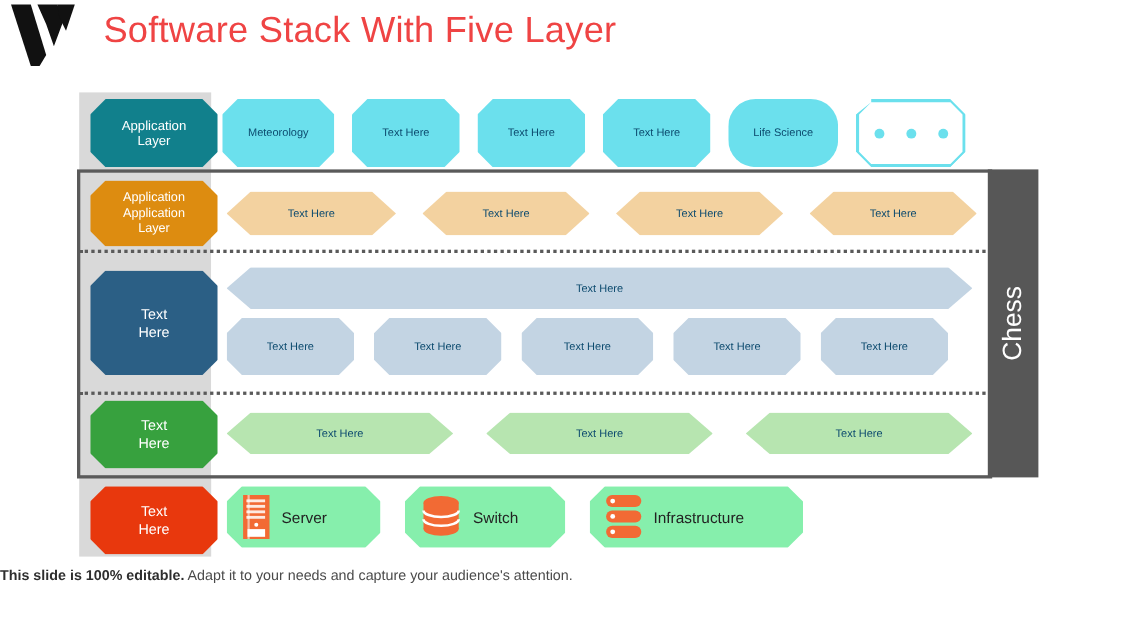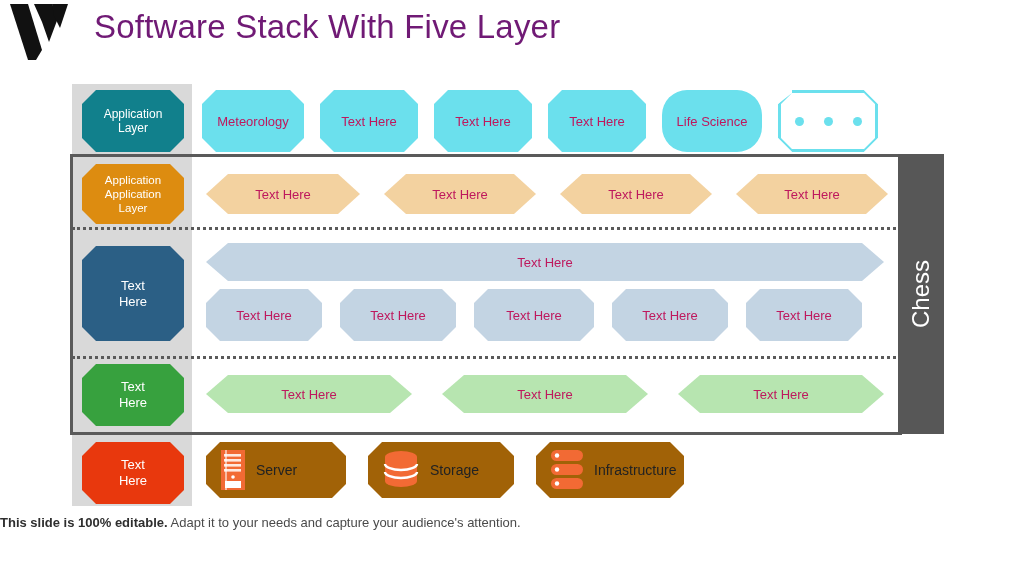--- a/index.html
+++ b/index.html
@@ -7,21 +7,21 @@
     width:1024px;height:576px;background:#ffffff;
     font-family:"Liberation Sans","DejaVu Sans",sans-serif;
     position:relative;overflow:hidden;
   }
   
   .logo{
     position:absolute;left:8px;top:2px;width:66px;height:60px;
   }
   .page-title{
     position:absolute;left:94px;top:8px;
-    font-size:33px;font-weight:400;color:#701a75;letter-spacing:.2px;
+    font-size:33px;font-weight:400;color:#ef4444;letter-spacing:.2px;
     white-space:nowrap;
   }
 
   
   .diagram{position:absolute;left:0;top:84px;width:1024px;height:430px;}
 
   
   .label-col-bg{
     position:absolute;left:72px;top:0;width:120px;height:422px;
     background:#d9d9d9;
@@ -59,38 +59,38 @@
     clip-path:polygon(14px 0,calc(100% - 14px) 0,100% 14px,100% calc(100% - 14px),
                       calc(100% - 14px) 100%,14px 100%,0 calc(100% - 14px),0 14px);
   }
   .oct-wide{
     clip-path:polygon(22px 0,calc(100% - 22px) 0,100% 50%,calc(100% - 22px) 100%,
                       22px 100%,0 50%);
   }
 
   
   .lbl-oct{
-    position:absolute;left:82px;width:102px;
+    position:absolute;left:82px;width:116px;
     color:#ffffff;font-size:11.5px;line-height:14px;
   }
   .lbl-oct .tail{
     position:absolute;right:-12px;top:50%;margin-top:-4px;
     width:12px;height:8px;background:#ffffff;
   }
   .l1{top:6px;height:62px;background:#11808c;font-size:12px;}
   .l2{top:80px;height:60px;background:#dd8c10;}
   .l3{top:162px;height:95px;background:#2b5f85;font-size:13px;line-height:16px;}
   .l4{top:280px;height:62px;background:#37a13e;font-size:13px;line-height:16px;}
   .l5{top:358px;height:62px;background:#e8380d;font-size:13px;line-height:16px;}
 
   
   .items{position:absolute;display:flex;align-items:center;}
 
   .item{
-    font-size:13px;color:#be185d;
+    font-size:10px;color:#0c4a6e;
   }
 
   
   .cyan{background:#6be0ed;height:62px;}
   .cyan-outline{
     background:#ffffff;height:62px;position:relative;
   }
   .cyan-outline .ring{
     position:absolute;inset:0;
     background:#6be0ed;
@@ -104,21 +104,21 @@
   .dots i{display:block;width:9px;height:9px;border-radius:50%;background:#6be0ed;}
 
   
   .tan{background:#f3d2a0;height:40px;}
   
   .bluebar{background:#c3d4e3;height:38px;}
   .blue{background:#c3d4e3;height:52px;}
   
   .green{background:#b7e5b0;height:38px;}
   
-  .grey{background:#a16207;height:56px;display:flex;align-items:center;gap:10px;
+  .grey{background:#86efac;height:56px;display:flex;align-items:center;gap:10px;
         padding-left:14px;justify-content:flex-start;}
   .grey .lab{font-size:14px;color:#222;}
 
   
   .ico{flex:0 0 auto;display:block;}
 
   
   .footer{
     position:absolute;left:0;top:515px;width:1024px;
     font-size:13px;color:#4a4a4a;
@@ -276,25 +276,25 @@
     </div>
 
     <div class="oct grey" style="width:146px;">
       <svg class="ico" width="38" height="40" viewBox="0 0 38 40">
         <ellipse cx="19" cy="7" rx="16" ry="6" fill="#f26a34"></ellipse>
         <rect x="3" y="7" width="32" height="24" fill="#f26a34"></rect>
         <ellipse cx="19" cy="31" rx="16" ry="6" fill="#f26a34"></ellipse>
         <path d="M3 14 a16 6 0 0 0 32 0" fill="none" stroke="#ffffff" stroke-width="2.4"></path>
         <path d="M3 22 a16 6 0 0 0 32 0" fill="none" stroke="#ffffff" stroke-width="2.4"></path>
       </svg>
-      <span class="lab">Storage</span>
-    </div>
-
-
-    <div class="oct grey" style="width:148px;">
+      <span class="lab">Switch</span>
+    </div>
+
+
+    <div class="oct grey" style="width:194px;">
       <svg class="ico" width="34" height="42" viewBox="0 0 34 42">
         <rect x="1" y="1" width="32" height="11" rx="5.5" fill="#f26a34"></rect>
         <rect x="1" y="15" width="32" height="11" rx="5.5" fill="#f26a34"></rect>
         <rect x="1" y="29" width="32" height="11" rx="5.5" fill="#f26a34"></rect>
         <circle cx="7" cy="6.5" r="2.2" fill="#ffffff"></circle>
         <circle cx="7" cy="20.5" r="2.2" fill="#ffffff"></circle>
         <circle cx="7" cy="34.5" r="2.2" fill="#ffffff"></circle>
       </svg>
       <span class="lab">Infrastructure</span>
     </div>

